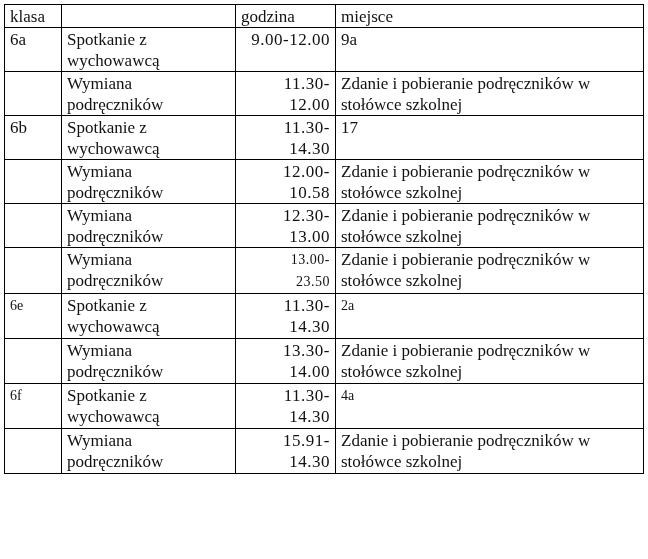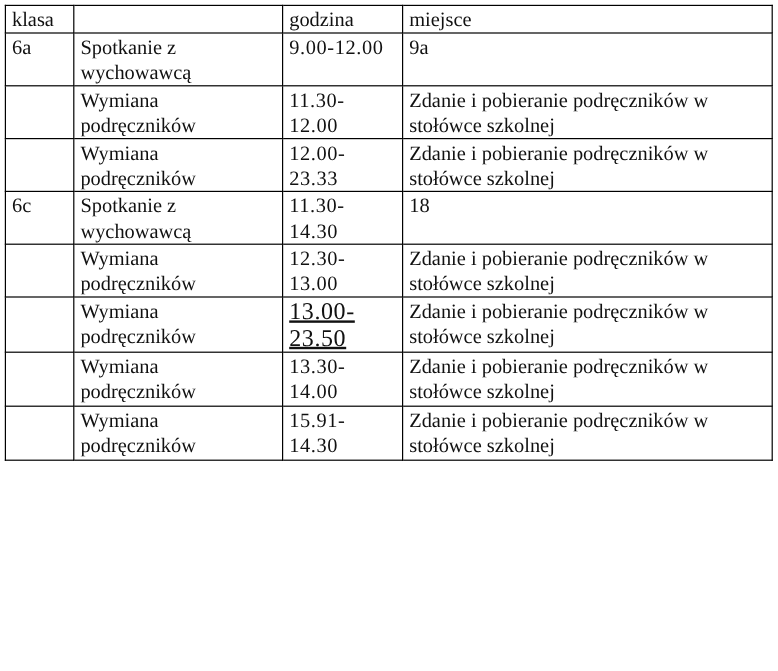--- a/index.html
+++ b/index.html
@@ -13,26 +13,26 @@
     }
     td {
       border: 1px solid #000;
       vertical-align: top;
       padding: 1px 5px 0 5px;
       overflow: hidden;
     }
     tr.head td { height: 21px; border-radius: 11px; }
     tr.row td { height: 42px; }
     tr.row.tall td { height: 43px; }
-    .big { font-size: 20px; line-height: 22px; text-decoration: underline; }
+    .big { font-size: 14px; line-height: 22px; }
     col.c1 { width: 57px; }
     col.c2 { width: 174px; }
     col.c3 { width: 100px; }
     col.c4 { width: 308px; }
-    .time { letter-spacing: 0.5px; }
+    .time { letter-spacing: 0.5px; text-align: right; }
   </style>
 </head>
 <body>
 
 <table>
   <colgroup>
       <col class="c1">
       <col class="c2">
       <col class="c3">
       <col class="c4">
@@ -67,47 +67,47 @@
           <div>11.30-</div>
           <div>12.00</div>
         </td>
     <td>
           <div>Zdanie i pobieranie podręczników w</div>
           <div>stołówce szkolnej</div>
         </td>
   </tr>
 
   <tr class="row">
-    <td></td>
-    <td>
-          <div>Wymiana</div>
-          <div>podręczników</div>
-        </td>
-    <td class="time">
-          <div>12.00-</div>
-          <div>23.33</div>
-        </td>
-    <td>
-          <div>Zdanie i pobieranie podręczników w</div>
-          <div>stołówce szkolnej</div>
-        </td>
-  </tr>
-
-  <tr class="row">
-    <td>6c</td>
+    <td>6b</td>
     <td>
           <div>Spotkanie z</div>
           <div>wychowawcą</div>
         </td>
     <td class="time">
           <div>11.30-</div>
           <div>14.30</div>
         </td>
-    <td>18</td>
+    <td>17</td>
   </tr>
+  <tr class="row">
+    <td></td>
+    <td>
+          <div>Wymiana</div>
+          <div>podręczników</div>
+        </td>
+    <td class="time">
+          <div>12.00-</div>
+          <div>10.58</div>
+        </td>
+    <td>
+          <div>Zdanie i pobieranie podręczników w</div>
+          <div>stołówce szkolnej</div>
+        </td>
+  </tr>
+
   <tr class="row">
     <td></td>
     <td>
           <div>Wymiana</div>
           <div>podręczników</div>
         </td>
     <td class="time">
           <div>12.30-</div>
           <div>13.00</div>
         </td>
@@ -127,35 +127,59 @@
           <div>13.00-</div>
           <div>23.50</div>
         </td>
     <td>
           <div>Zdanie i pobieranie podręczników w</div>
           <div>stołówce szkolnej</div>
         </td>
   </tr>
 
   <tr class="row tall">
+    <td class="big">6e</td>
+    <td>
+          <div>Spotkanie z</div>
+          <div>wychowawcą</div>
+        </td>
+    <td class="time">
+          <div>11.30-</div>
+          <div>14.30</div>
+        </td>
+    <td class="big">2a</td>
+  </tr>
+  <tr class="row tall">
     <td></td>
     <td>
           <div>Wymiana</div>
           <div>podręczników</div>
         </td>
     <td class="time">
           <div>13.30-</div>
           <div>14.00</div>
         </td>
     <td>
           <div>Zdanie i pobieranie podręczników w</div>
           <div>stołówce szkolnej</div>
         </td>
   </tr>
 
+  <tr class="row tall">
+    <td class="big">6f</td>
+    <td>
+          <div>Spotkanie z</div>
+          <div>wychowawcą</div>
+        </td>
+    <td class="time">
+          <div>11.30-</div>
+          <div>14.30</div>
+        </td>
+    <td class="big">4a</td>
+  </tr>
   <tr class="row tall">
     <td></td>
     <td>
           <div>Wymiana</div>
           <div>podręczników</div>
         </td>
     <td class="time">
           <div>15.91-</div>
           <div>14.30</div>
         </td>

